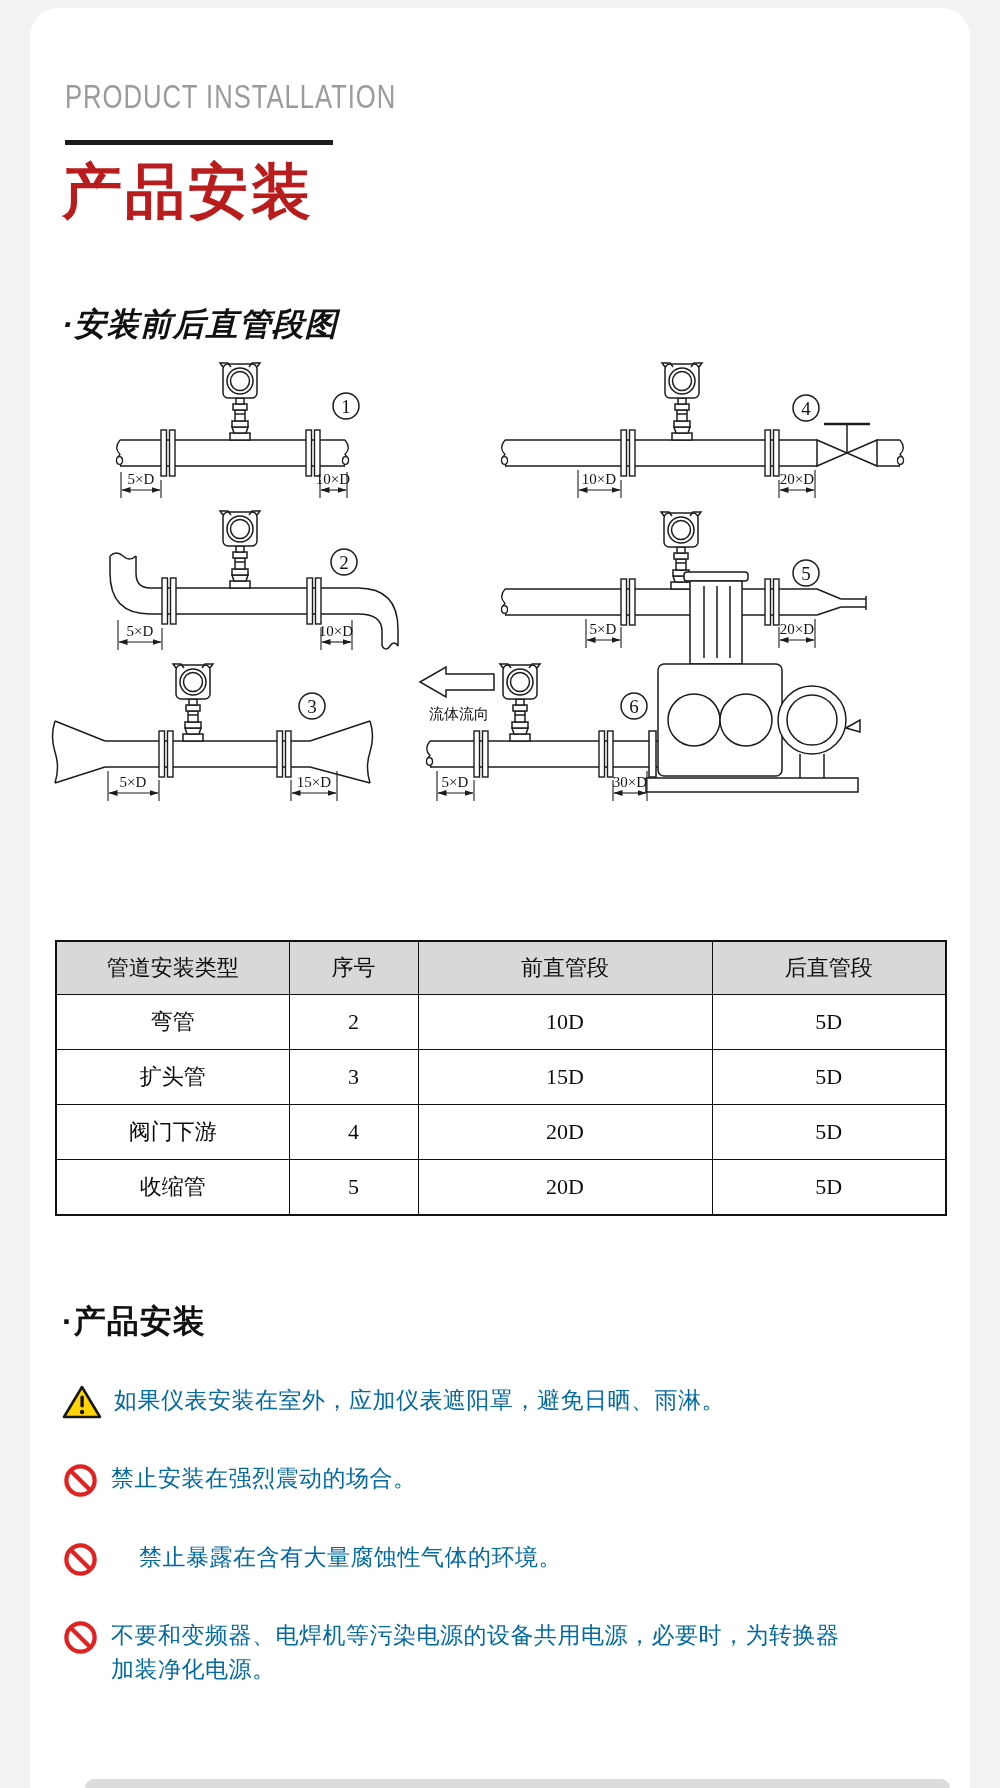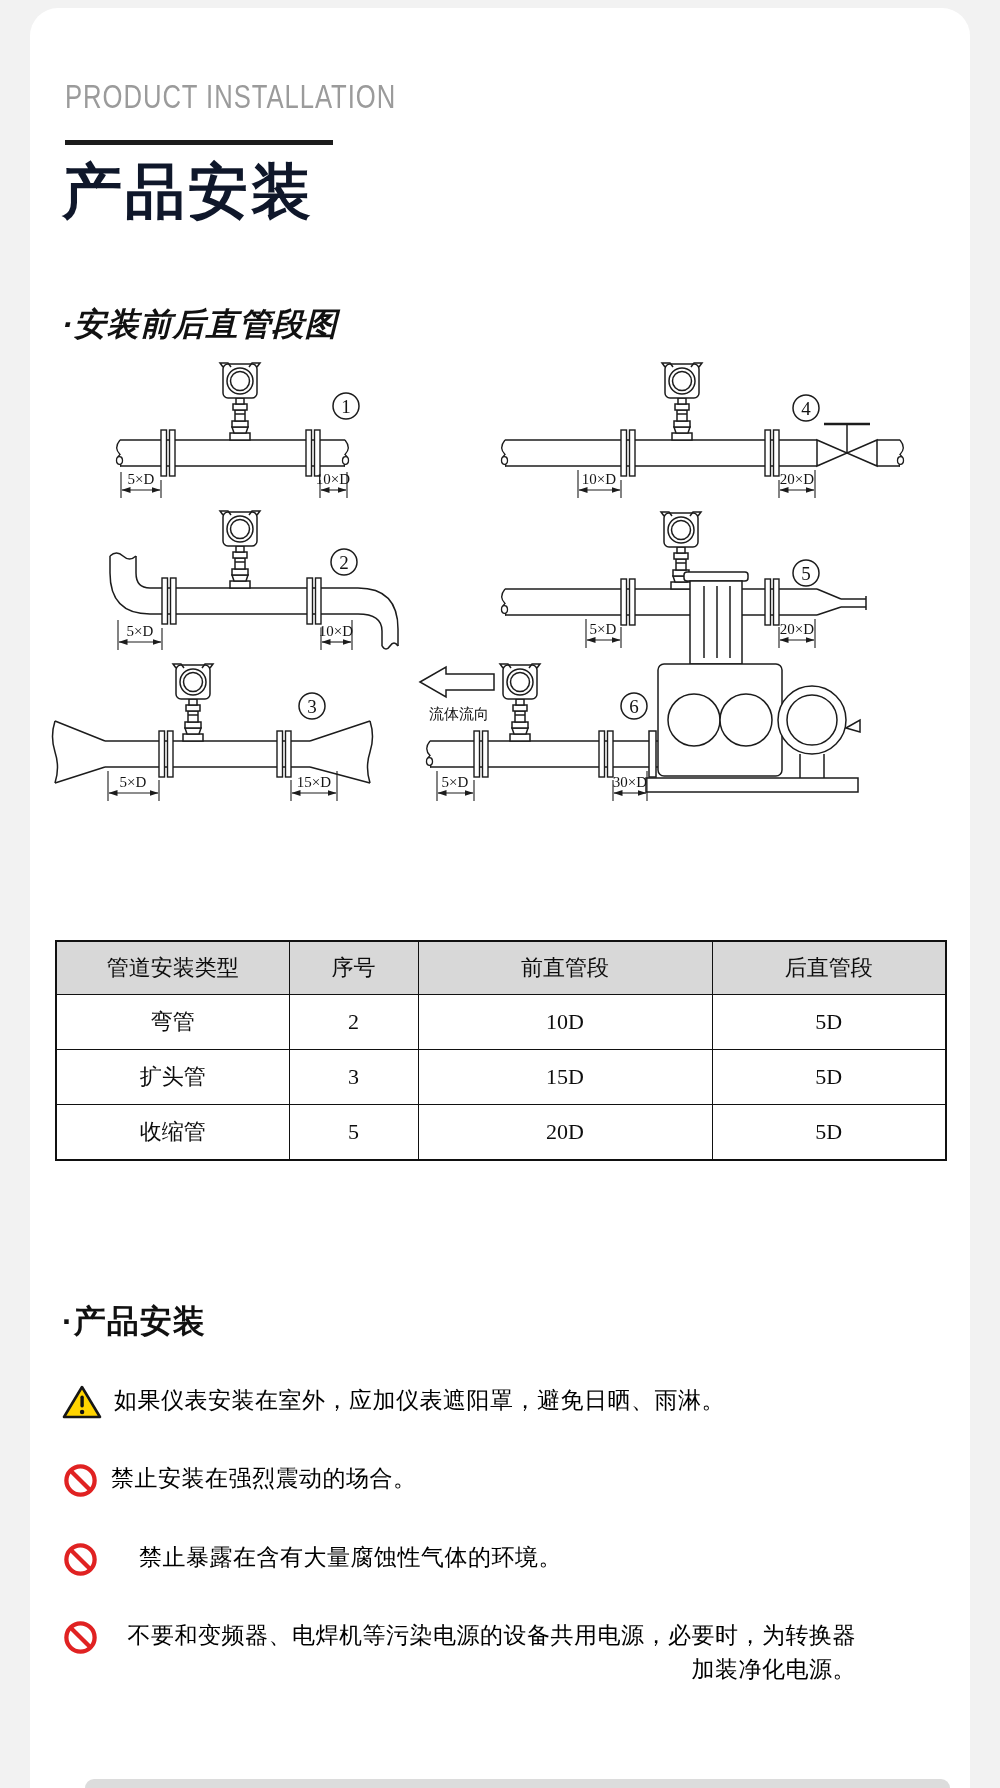--- a/index.html
+++ b/index.html
@@ -17,21 +17,21 @@
     position:absolute;left:65px;top:78px;
     font-size:27px;font-weight:500;color:#9b9b9b;letter-spacing:1px;
     transform:scaleY(1.25) scaleX(0.95);transform-origin:left top;
     white-space:nowrap;
   }
   .header-rule{
     position:absolute;left:65px;top:140px;width:268px;height:5px;background:#1c1c1c;
   }
   .page-title{
     position:absolute;left:62px;top:152px;
-    font-size:60px;font-weight:800;letter-spacing:3px;color:#0f172a;
+    font-size:60px;font-weight:800;letter-spacing:3px;color:#b91c1c;
   }
   .section-title{
     position:absolute;left:62px;
     font-size:32px;font-weight:800;color:#111;letter-spacing:1px;
   }
   #sec1{top:303px;font-style:italic;}
   #sec2{top:1300px;}
   .diagram-svg{position:absolute;left:0;top:330px;width:1000px;height:520px;}
   svg .ln{stroke:#1c1c1c;stroke-width:1.5;fill:none;}
   svg .fw{fill:#ffffff;stroke:#1c1c1c;stroke-width:1.5;}
@@ -52,28 +52,28 @@
     font-weight:normal;padding:4px;
   }
   .spec-table th{height:44px;background:#d8d8d8;}
   .spec-table td{height:46px;background:#ffffff;}
   .note{
     position:absolute;left:62px;width:880px;
     display:flex;align-items:flex-start;gap:12px;
   }
   .note-icon{flex:0 0 auto;margin-top:1px;}
   .note-text{
-    font-size:23px;line-height:34px;font-weight:500;color:#000000;
+    font-size:23px;line-height:34px;font-weight:500;color:#0369a1;
     letter-spacing:0.5px;
   }
   #note4 .note-text{max-width:745px;}
   #note1{top:1383px;}
   #note2{top:1461px;}
   #note3{top:1540px;gap:40px;}
-  #note4{top:1618px;text-align:right;}
+  #note4{top:1618px;}
   .bottom-strip{
     position:absolute;left:85px;top:1779px;width:865px;height:9px;
     background:#dcdcdc;border-radius:10px 10px 0 0;
   }
 </style>
 </head>
 <body>
 
 <div class="card"></div>
 
@@ -312,20 +312,26 @@
       <td>10D</td>
       <td>5D</td>
     </tr>
     <tr>
       <td>扩头管</td>
       <td>3</td>
       <td>15D</td>
       <td>5D</td>
     </tr>
     <tr>
+      <td>阀门下游</td>
+      <td>4</td>
+      <td>20D</td>
+      <td>5D</td>
+    </tr>
+    <tr>
       <td>收缩管</td>
       <td>5</td>
       <td>20D</td>
       <td>5D</td>
     </tr>
   </tbody>
 </table>
 
 <div class="section-title" id="sec2">·产品安装</div>
 

